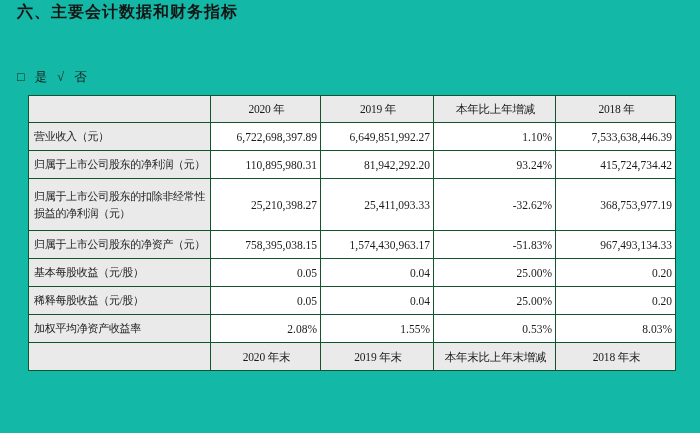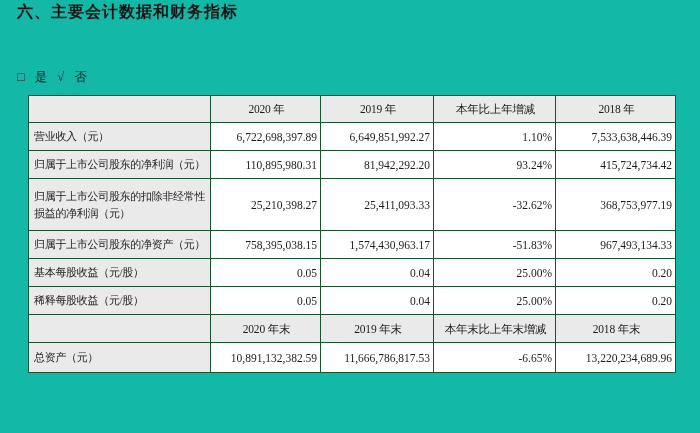--- a/index.html
+++ b/index.html
@@ -135,33 +135,33 @@
       </tr>
 
       <tr class="rh-std">
         <td class="lbl">稀释每股收益（元/股）</td>
         <td class="num">0.05</td>
         <td class="num">0.04</td>
         <td class="num">25.00%</td>
         <td class="num">0.20</td>
       </tr>
 
+      <tr class="rh-std">
+        <td class="lbl">加权平均净资产收益率</td>
+        <td class="num">2.08%</td>
+        <td class="num">1.55%</td>
+        <td class="num">0.53%</td>
+        <td class="num">8.03%</td>
+      </tr>
 
       <tr class="hdr rh-std">
         <td></td>
         <td>2020 年末</td>
         <td>2019 年末</td>
         <td>本年末比上年末增减</td>
         <td>2018 年末</td>
       </tr>
 
-      <tr class="rh-end">
-        <td class="lbl">总资产（元）</td>
-        <td class="num">10,891,132,382.59</td>
-        <td class="num">11,666,786,817.53</td>
-        <td class="num">-6.65%</td>
-        <td class="num">13,220,234,689.96</td>
-      </tr>
 
     </tbody>
   </table>
 
 </div>
 
 </body></html>

